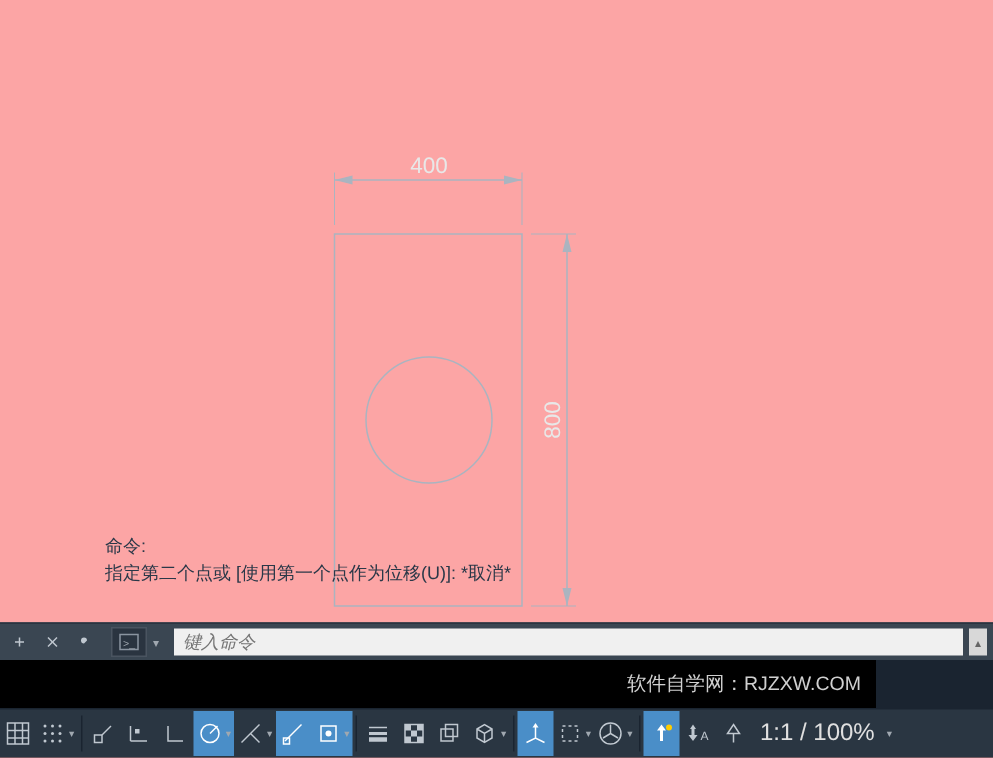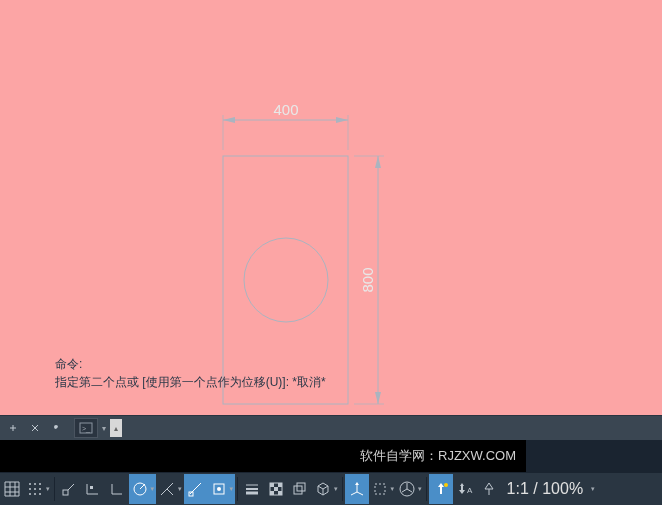--- a/index.html
+++ b/index.html
@@ -21,21 +21,21 @@
     }
     .drawing {
       position: absolute;
       top: 0;
       left: 0;
       width: 100%;
       height: 100%;
     }
     .faded-text {
       position: absolute;
-      left: 55px;
+      left: 70px;
       top: 355px;
       color: #2a3848;
       font-size: 12px;
       line-height: 18px;
     }
     .command-bar {
       position: absolute;
       top: 415px;
       left: 0;
       width: 662px;
@@ -95,21 +95,21 @@
       display: flex;
       align-items: center;
       justify-content: center;
       font-size: 8px;
       color: #666;
     }
     .watermark-bar {
       position: absolute;
       top: 440px;
       left: 0;
-      width: 526px;
+      width: 584px;
       height: 32px;
       background: #000;
       display: flex;
       align-items: center;
       justify-content: flex-end;
       padding-right: 10px;
       color: #d0d0d0;
       font-size: 13px;
     }
     .status-bar {
@@ -205,20 +205,21 @@
         <path d="M3 9 L7 5 A2 2 0 1 0 5 7 Z" fill="#c0c8d0"></path>
       </svg>
   </div>
   <div class="cmd-dropdown">
     <svg width="14" height="12" viewBox="0 0 14 12">
         <rect x="1" y="1" width="12" height="10" fill="none" stroke="#8a94a0"></rect>
         <text x="3" y="9" fill="#a0a8b0" font-size="7">&gt;_</text>
       </svg>
   </div>
   <div class="cmd-arrow">▾</div>
+  <input class="cmd-input" placeholder="键入命令" style="">
   <div class="cmd-end">▴</div>
 </div>
 
 <div class="watermark-bar">
   <span>软件自学网：RJZXW.COM</span>
 </div>
 
 <div class="status-bar">
   <div class="status-btn">
     <svg class="icon-svg" viewBox="0 0 18 18">

